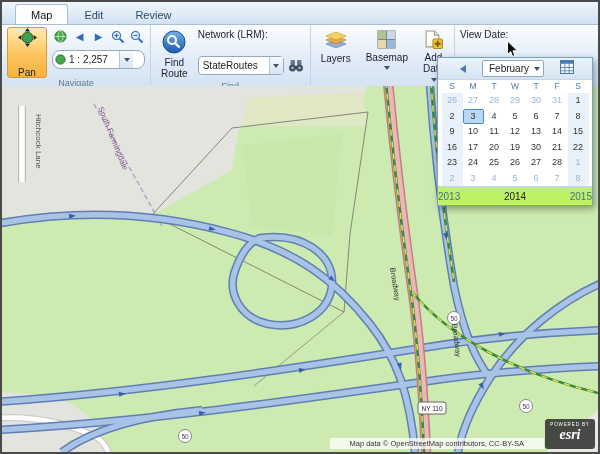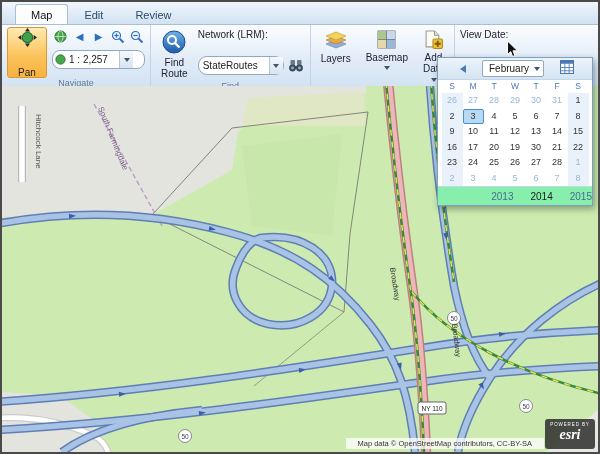--- a/index.html
+++ b/index.html
@@ -23,46 +23,46 @@
   .sbtn{width:17px;height:17px;display:flex;align-items:center;justify-content:center;border-radius:2px;}
   .navarrow{font-size:10px;color:#2f6fc0;line-height:1;}
   .scale{display:flex;align-items:center;margin-top:5px;background:#fff;border:1px solid #93a9c0;height:17px;border-radius:8px;overflow:hidden;}
   .scale input{width:48px;border:none;outline:none;font-size:10px;padding:0 2px;font-family:inherit;color:#222;}
   .dd-btn{width:13px;align-self:stretch;background:linear-gradient(#f4f8fc,#d8e4f0);border-left:1px solid #b4c6d8;display:flex;align-items:center;justify-content:center;}
   .car{width:0;height:0;border:3px solid transparent;border-top:4px solid #456;margin-top:3px;}
 
   .bigbtn{display:flex;flex-direction:column;align-items:center;padding:2px 4px 0;font-size:10px;color:#223;line-height:1.15;border:1px solid transparent;border-radius:3px;text-align:center;}
   .find-right{display:flex;flex-direction:column;font-size:10px;color:#223;margin-top:2px;gap:16px;}
   .comborow{display:flex;align-items:center;gap:4px;}
-  .combo{display:flex;height:17px;background:#fff;border:1px solid #93a9c0;border-radius:9px;align-items:center;}
+  .combo{display:flex;height:17px;background:#fff;border:1px solid #93a9c0;border-radius:4px;align-items:center;}
   .combo .val{width:62px;padding:0 4px;font-size:10px;color:#222;white-space:nowrap;overflow:hidden;}
 
   .vd-col{display:flex;flex-direction:column;font-size:10px;color:#223;margin-top:2px;gap:3px;}
   .vd-input{width:84px;height:15px;border:1px solid #5a96c8;font-size:10px;padding:0 18px;background:#fff;font-family:inherit;color:#222;outline:none;margin-top:25px;}
   .info-btn{width:21px;height:21px;border-radius:50%;background:radial-gradient(circle at 35% 28%,#8cc8f4,#2a72c8 70%,#17509c);border:1px solid #17508f;color:#fff;display:flex;align-items:center;justify-content:center;font-family:"Liberation Serif",serif;font-style:italic;font-weight:bold;font-size:13px;margin:6px 2px 0 16px;box-shadow:0 1px 2px rgba(0,0,0,.3);}
 
   
   .map{position:absolute;left:0;top:84px;width:596px;height:366px;background:#cdebb0;}
-  .attribution{position:absolute;right:54px;bottom:3px;background:rgba(255,255,255,.75);padding:1px 12px;font-size:7.5px;color:#333;z-index:6;}
+  .attribution{position:absolute;right:54px;bottom:3px;background:rgba(255,255,255,.75);padding:1px 20px;font-size:7.5px;color:#333;z-index:6;}
   .esri{position:absolute;right:3px;bottom:3px;width:50px;height:30px;background:rgba(45,45,45,.85);border-radius:3px;color:#fff;text-align:center;z-index:6;}
   .esri .pb{font-size:4.5px;letter-spacing:.9px;margin-top:3px;}
   .esri .logo{font-family:"Liberation Serif",serif;font-style:italic;font-weight:bold;font-size:14px;line-height:1;margin-top:1px;}
 
   
   .cal{position:absolute;left:435px;top:55px;width:154px;background:#fff;border:1px solid #7aa0c4;box-shadow:2px 3px 7px rgba(0,0,0,.35);z-index:30;}
   .cal-head{height:21px;background:linear-gradient(#ecf4fb,#d4e4f2);display:flex;align-items:center;justify-content:center;gap:16px;border-bottom:1px solid #c4d6e8;}
   .arrow-l{width:0;height:0;border:4px solid transparent;border-right:6px solid #4a7ab0;}
   .month-dd{display:flex;align-items:center;background:#fff;border:1px solid #93a9c0;height:15px;padding:0 3px 0 6px;font-size:10px;color:#222;gap:5px;border-radius:2px;}
   .cal-wd-row,.cal-grid{display:grid;grid-template-columns:repeat(7,21px);justify-content:center;}
   .cal-wd{height:13px;line-height:13px;text-align:center;color:#4a7ab8;font-size:8.5px;}
   .cal-day{height:15.5px;line-height:15.5px;text-align:center;font-size:9px;color:#333;}
   .cal-day:nth-child(7n+1),.cal-day:nth-child(7n){background:#e9f1fa;}
   .cal-day.other{color:#9ab6d4;}
   .cal-day.sel{background:#b8d9f4;border:1px solid #4a90c8;border-radius:2px;line-height:13.5px;box-sizing:border-box;}
-  .cal-foot{height:18px;background:#86efac;border-top:1px solid #c4d6e8;display:flex;align-items:center;justify-content:flex-end;gap:17px;font-size:10px;color:#4a6a94;}
+  .cal-foot{height:18px;background:#bef264;border-top:1px solid #c4d6e8;display:flex;align-items:center;justify-content:space-between;gap:17px;font-size:10px;color:#4a6a94;}
   .cal-foot .cur{color:#1a1a1a;}
 
   .cursor{position:absolute;left:504px;top:38px;z-index:40;pointer-events:none;}
 </style>
 </head>
 <body>
 
 <div class="app">
 
   <div class="tabbar">

